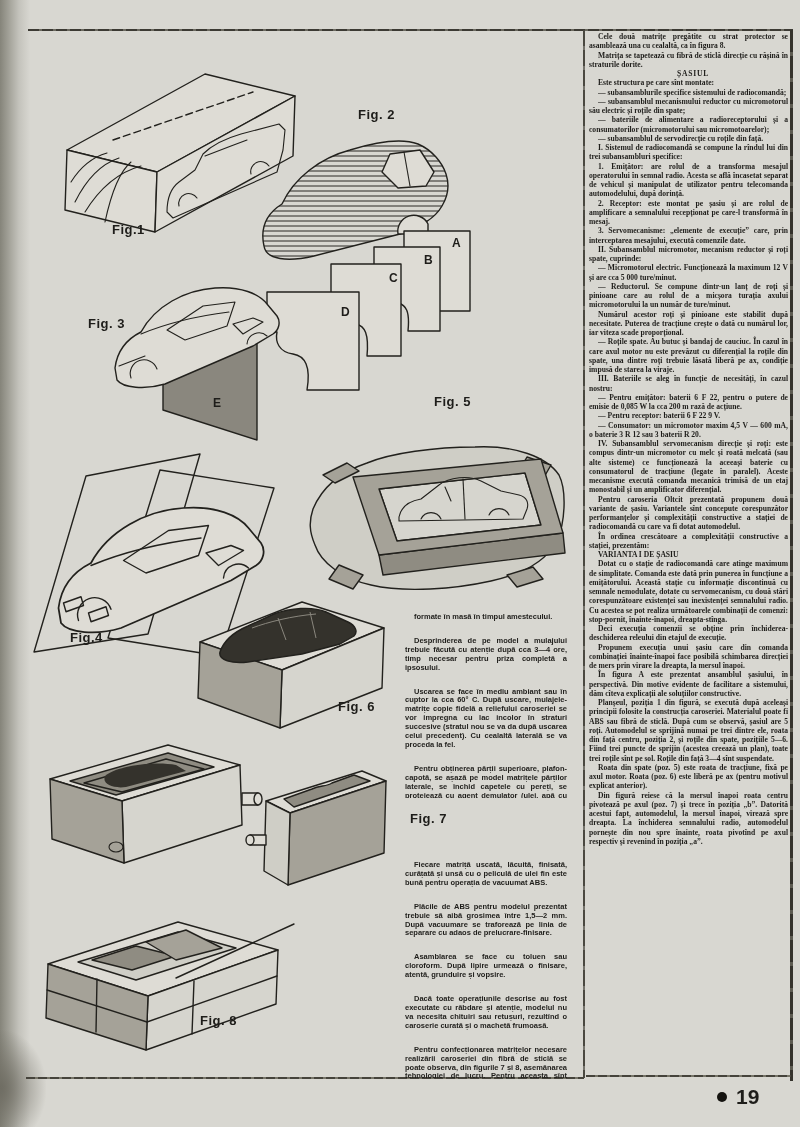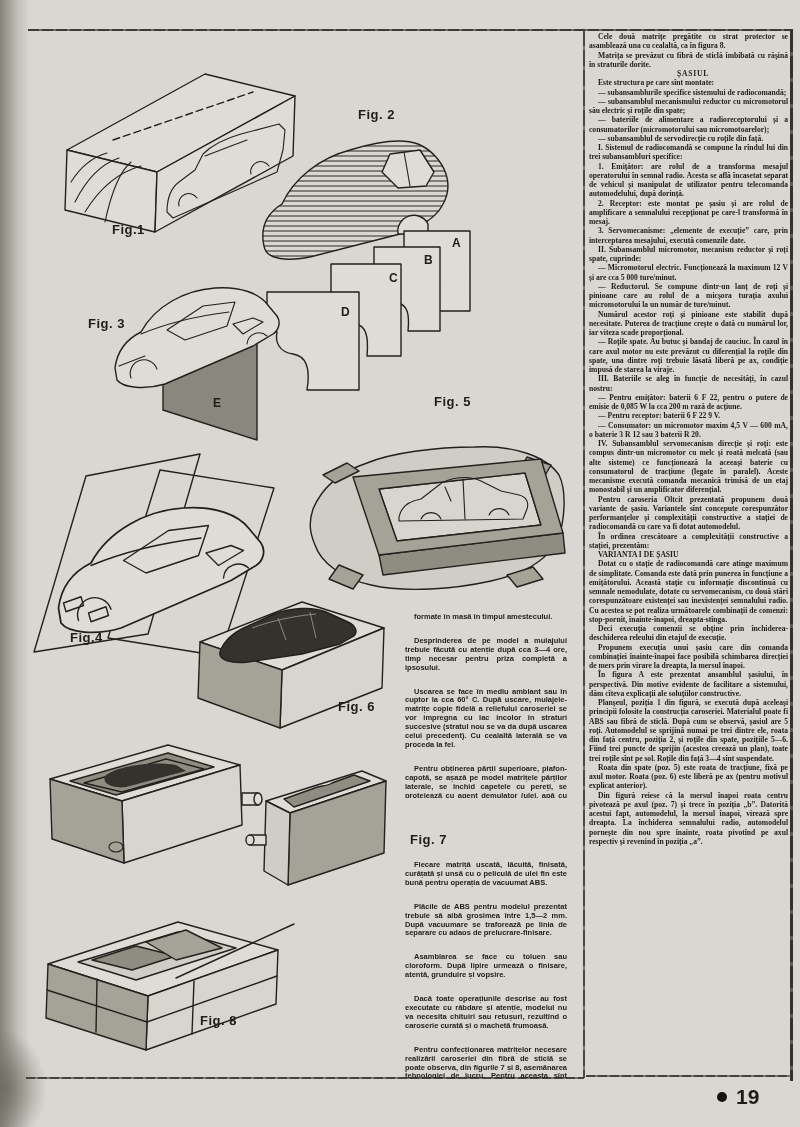--- a/index.html
+++ b/index.html
@@ -219,21 +219,21 @@
       <polygon class="s fp" points="230,66 326,36 350,46 254,78"></polygon>
       <polygon class="s fg" points="254,78 350,46 348,118 252,150"></polygon>
       <polygon class="s fl" points="230,66 254,78 252,150 228,136"></polygon>
       <path class="s fm" d="M248,64 L276,54 C284,50 290,52 296,48 L318,40 L334,46 L258,72 Z"></path>
       <g>
         <rect class="s fp" x="214" y="100" width="16" height="10"></rect>
         <ellipse class="s fp" cx="214" cy="105" rx="4" ry="5"></ellipse>
       </g>
     </g>
   </svg>
-  <span class="fig-label" style="left:410px;top:832px">Fig. 7</span>
+  <span class="fig-label" style="left:410px;top:811px">Fig. 7</span>
 
   <svg class="fig" style="left:26px;top:908px" width="272" height="158" viewBox="0 0 272 158">
     <polygon class="s fp" points="22,56 152,14 252,42 122,88"></polygon>
     <polygon class="s fq" points="122,88 252,42 250,96 120,142"></polygon>
     <polygon class="s fg" points="22,56 122,88 120,142 20,110"></polygon>
     <polygon class="s fl" points="52,54 152,24 210,40 110,72"></polygon>
     <path class="s fm" d="M66,52 L110,38 L150,48 L106,62 Z"></path>
     <path class="s fg" d="M120,34 L160,22 L196,40 L150,52 Z"></path>
     <g class="s" stroke-width="2">
       <line x1="121" y1="114" x2="251" y2="68"></line>
@@ -258,21 +258,21 @@
       <p>Plăcile de ABS pentru modelul prezentat trebuie să aibă grosimea între 1,5—2 mm. După vacuumare se traforează pe linia de separare cu adaos de prelucrare-finisare.</p>
       <p>Asamblarea se face cu toluen sau cloroform. După lipire urmează o finisare, atentă, grunduire și vopsire.</p>
       <p>Dacă toate operațiunile descrise au fost executate cu răbdare și atenție, modelul nu va necesita chituiri sau retușuri, rezultînd o caroserie curată și o machetă frumoasă.</p>
       <p>Pentru confecționarea matrițelor necesare realizării caroseriei din fibră de sticlă se poate observa, din figurile 7 și 8, asemănarea tehnologiei de lucru. Pentru aceasta sînt necesare numai două laterale de ipsos (două matrițe), închise pe linia longitudinală de simetrie a carcasei.</p>
       <p>Realizarea lor se face după același procedeu.</p>
     </div>
 
   <div class="col" id="right-col">
 
   <p>Cele două matrițe pregătite cu strat protector se asamblează una cu cealaltă, ca în figura 8.</p>
-      <p>Matrița se prevăzut cu fibră de sticlă îmbibată cu rășină în straturile dorite.</p>
+      <p>Matrița se tapetează cu fibră de sticlă direcție cu rășină în straturile dorite.</p>
       <p class="hc">ȘASIUL</p>
       <p>Este structura pe care sînt montate:</p>
       <p>— subansamblurile specifice sistemului de radiocomandă;</p>
       <p>— subansamblul mecanismului reductor cu micromotorul său electric și roțile din spate;</p>
       <p>— bateriile de alimentare a radioreceptorului și a consumatorilor (micromotorului sau micromotoarelor);</p>
       <p>— subansamblul de servodirecție cu roțile din față.</p>
       <p>I. Sistemul de radiocomandă se compune la rîndul lui din trei subansambluri specifice:</p>
       <p>1. <b>Emițător:</b> are rolul de a transforma mesajul operatorului în semnal radio. Acesta se află încasetat separat de vehicul și manipulat de utilizator pentru telecomanda automodelului, după dorință.</p>
       <p>2. <b>Receptor:</b> este montat pe șasiu și are rolul de amplificare a semnalului recepționat pe care-l transformă în mesaj.</p>
       <p>3. <b>Servomecanisme:</b> „elemente de execuție” care, prin interceptarea mesajului, execută comenzile date.</p>

